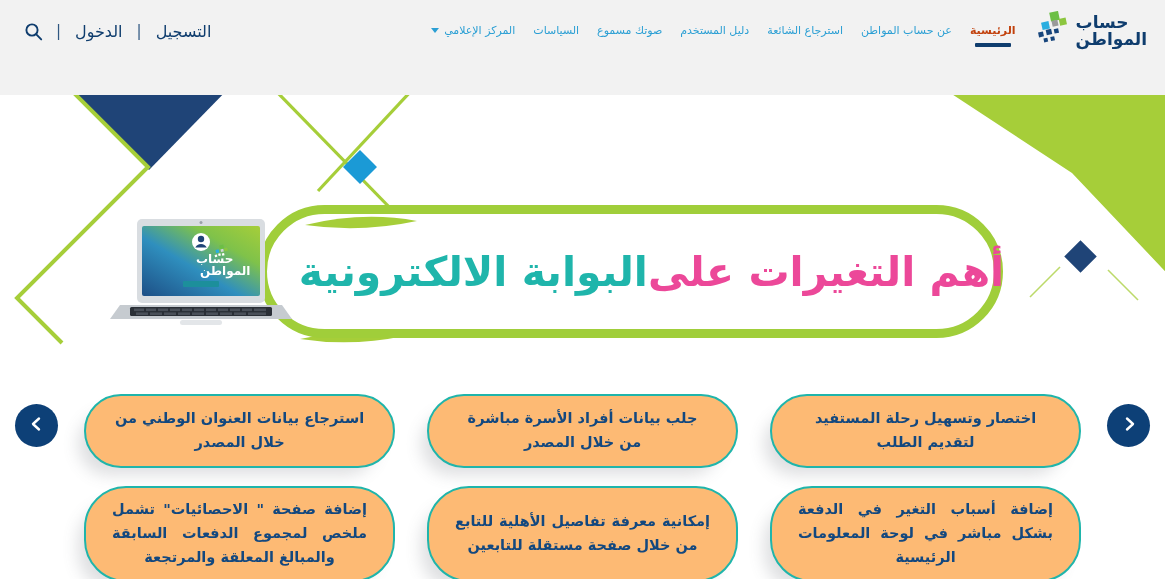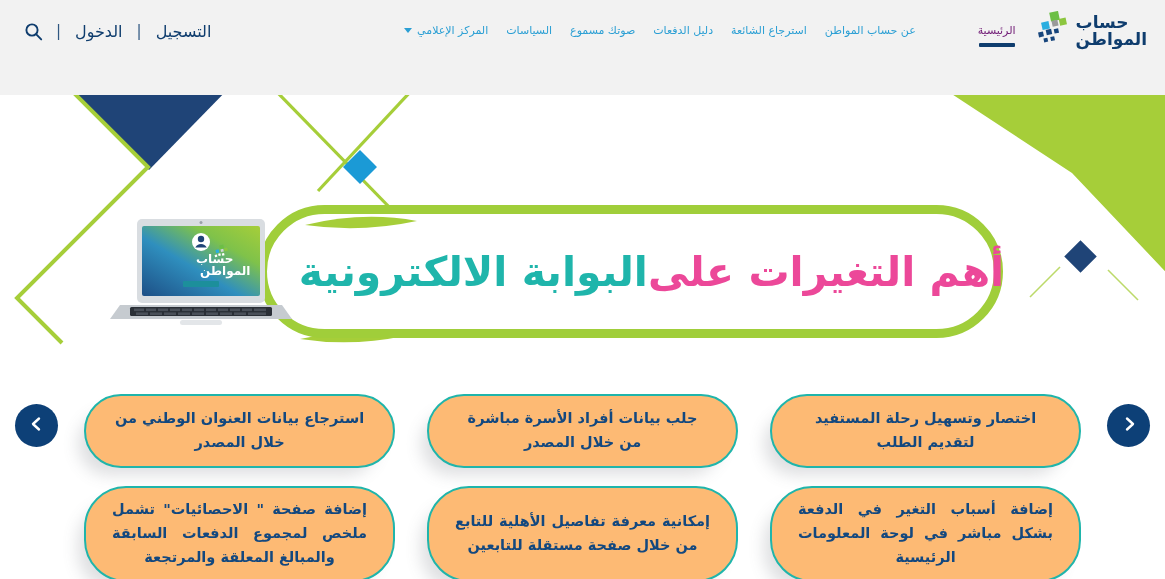--- a/index.html
+++ b/index.html
@@ -75,21 +75,21 @@
   .nav-link {
     position: relative;
     color: #2b9fd4;
     font-size: 11px;
     white-space: nowrap;
     text-decoration: none;
     padding: 14px 0 16px 0;
     cursor: pointer;
   }
 
-  .nav-link.active { color: #701a75; font-weight: normal; margin-left: 44px; }
+  .nav-link.active { color: #c2410c; font-weight: bold; }
 
   .nav-link.active::after {
     content: "";
     position: absolute;
     bottom: 6px;
     left: 50%;
     transform: translateX(-50%);
     width: 36px;
     height: 4px;
     background: #0f3d6e;
@@ -285,21 +285,21 @@
         <div class="brand-text">
           <span>حساب</span>
           <span>المواطن</span>
         </div>
       </div>
 
       <nav class="nav-links">
         <a class="nav-link active" href="#">الرئيسية</a>
         <a class="nav-link" href="#">عن حساب المواطن</a>
         <a class="nav-link" href="#">استرجاع الشائعة</a>
-        <a class="nav-link" href="#">دليل الدفعات</a>
+        <a class="nav-link" href="#">دليل المستخدم</a>
         <a class="nav-link" href="#">صوتك مسموع</a>
         <a class="nav-link" href="#">السياسات</a>
         <a class="nav-link" href="#">
           <span>المركز الإعلامي</span><i class="caret"></i>
         </a>
       </nav>
 
       <div class="nav-right">
         <a class="auth-link" href="#">التسجيل</a>
         <span class="auth-sep">|</span>

